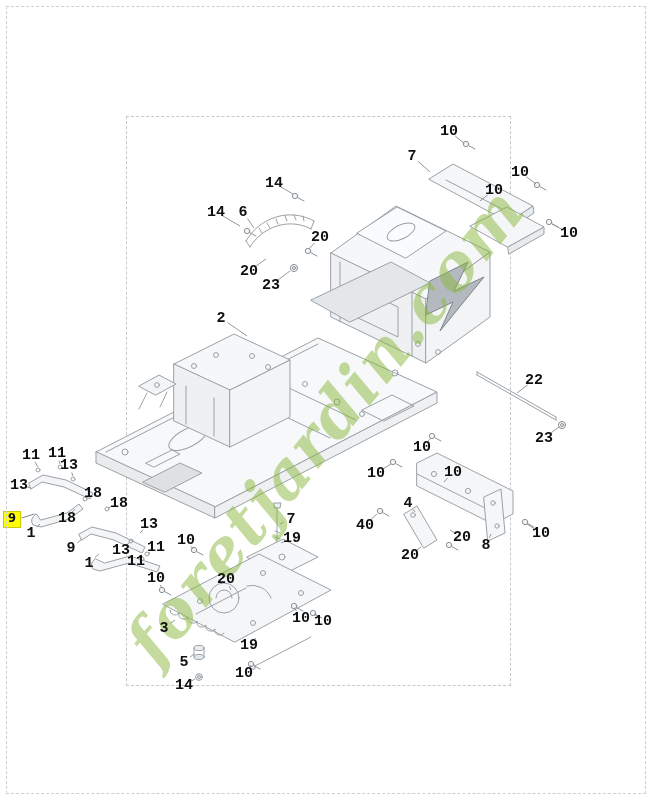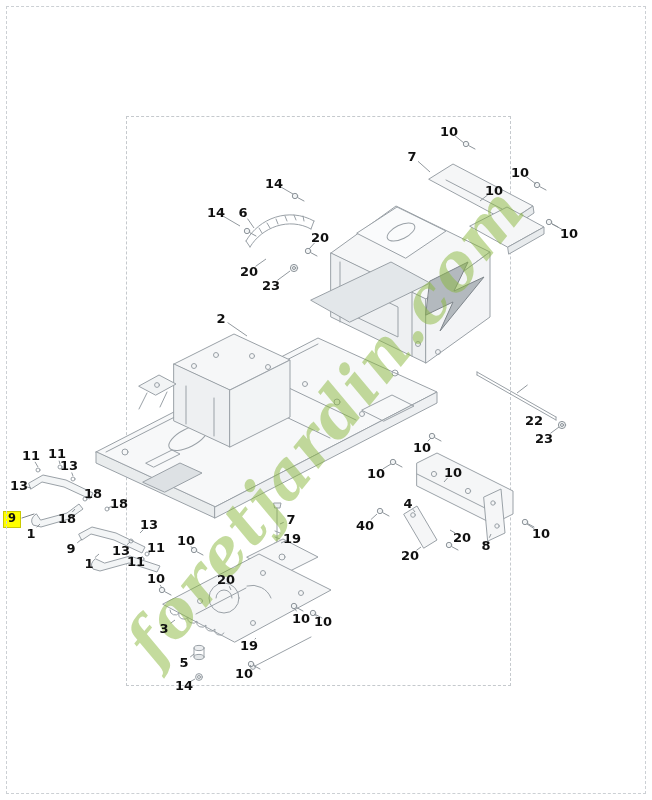--- a/index.html
+++ b/index.html
@@ -22,21 +22,21 @@
   .watermark{
     position:absolute;left:325px;top:425px;
     transform:translate(-50%,-50%) rotate(-51deg);
     font-family:"DejaVu Serif", serif;font-weight:bold;font-style:italic;
     font-size:64px;letter-spacing:2px;white-space:nowrap;
     color:#8ab83e;opacity:0.5;pointer-events:none;z-index:4;
   }
   .labels-layer{position:absolute;left:0;top:0;width:652px;height:800px;z-index:5;pointer-events:none;}
   .part-label{
     position:absolute;transform:translate(-50%,-50%);
-    font-size:13px;font-weight:700;color:#101010;line-height:1;
+    font-size:15px;font-weight:700;color:#101010;line-height:1;font-family:Liberation Mono, monospace;
   }
   .selected-part{
     position:absolute;left:3px;top:511px;z-index:6;
     background:#ffff00;border:1px solid #c9c900;
     padding:1px 4px 2px 4px;font-size:11.5px;font-weight:700;color:#101010;line-height:1;
   }
 </style>
 </head>
 <body>
 
@@ -291,21 +291,21 @@
       <span class="part-label" style="left: 520px; top: 172px;">10</span>
       <span class="part-label" style="left: 274px; top: 183px;">14</span>
       <span class="part-label" style="left: 494px; top: 190px;">10</span>
       <span class="part-label" style="left: 216px; top: 212px;">14</span>
       <span class="part-label" style="left: 243px; top: 212px;">6</span>
       <span class="part-label" style="left: 569px; top: 233px;">10</span>
       <span class="part-label" style="left: 320px; top: 237px;">20</span>
       <span class="part-label" style="left: 249px; top: 271px;">20</span>
       <span class="part-label" style="left: 271px; top: 285px;">23</span>
       <span class="part-label" style="left: 221px; top: 318px;">2</span>
-      <span class="part-label" style="left: 534px; top: 380px; margin-top: 40px;">22</span>
+      <span class="part-label" style="left: 534px; top: 380px;">22</span>
       <span class="part-label" style="left: 544px; top: 438px;">23</span>
       <span class="part-label" style="left: 422px; top: 447px;">10</span>
       <span class="part-label" style="left: 376px; top: 473px;">10</span>
       <span class="part-label" style="left: 453px; top: 472px;">10</span>
       <span class="part-label" style="left: 31px; top: 455px;">11</span>
       <span class="part-label" style="left: 57px; top: 453px;">11</span>
       <span class="part-label" style="left: 69px; top: 465px;">13</span>
       <span class="part-label" style="left: 19px; top: 485px;">13</span>
       <span class="part-label" style="left: 93px; top: 493px;">18</span>
       <span class="part-label" style="left: 119px; top: 503px;">18</span>

